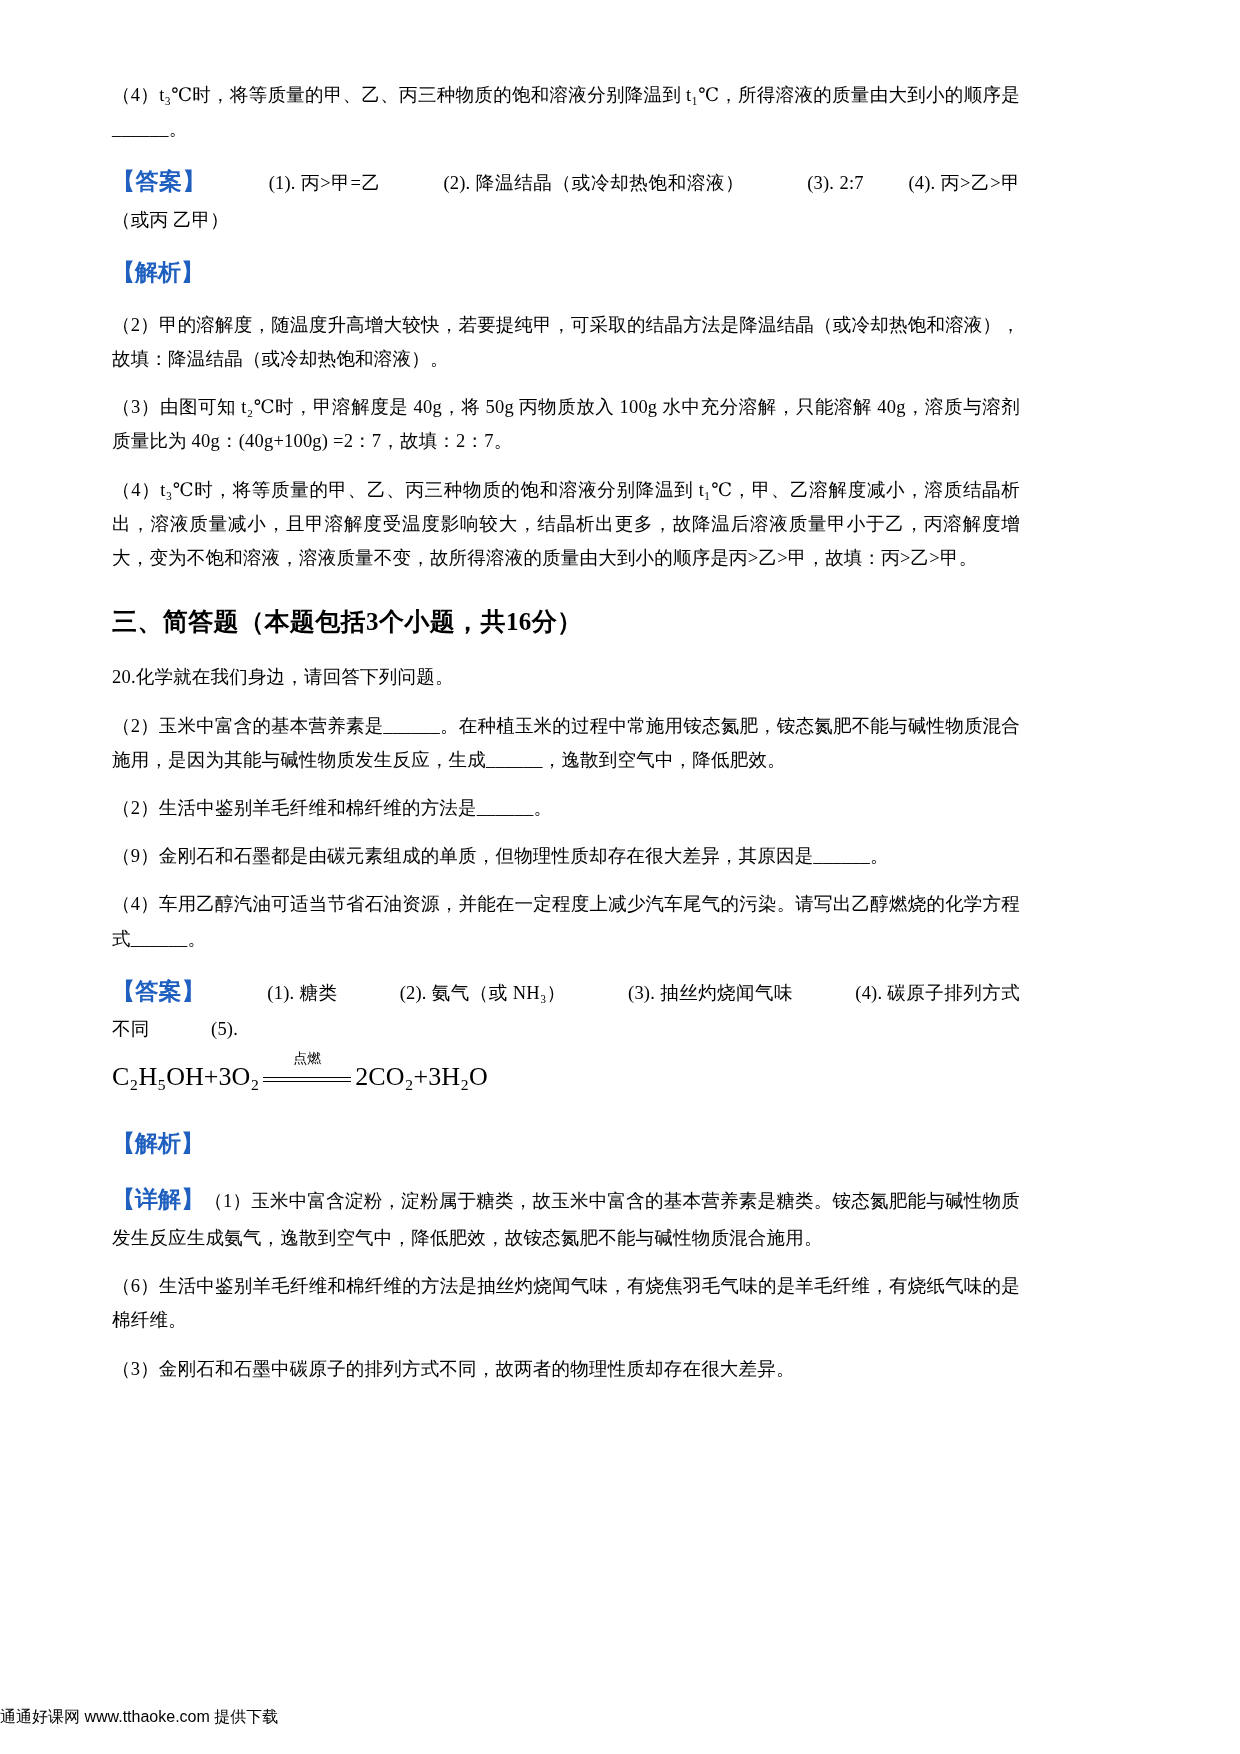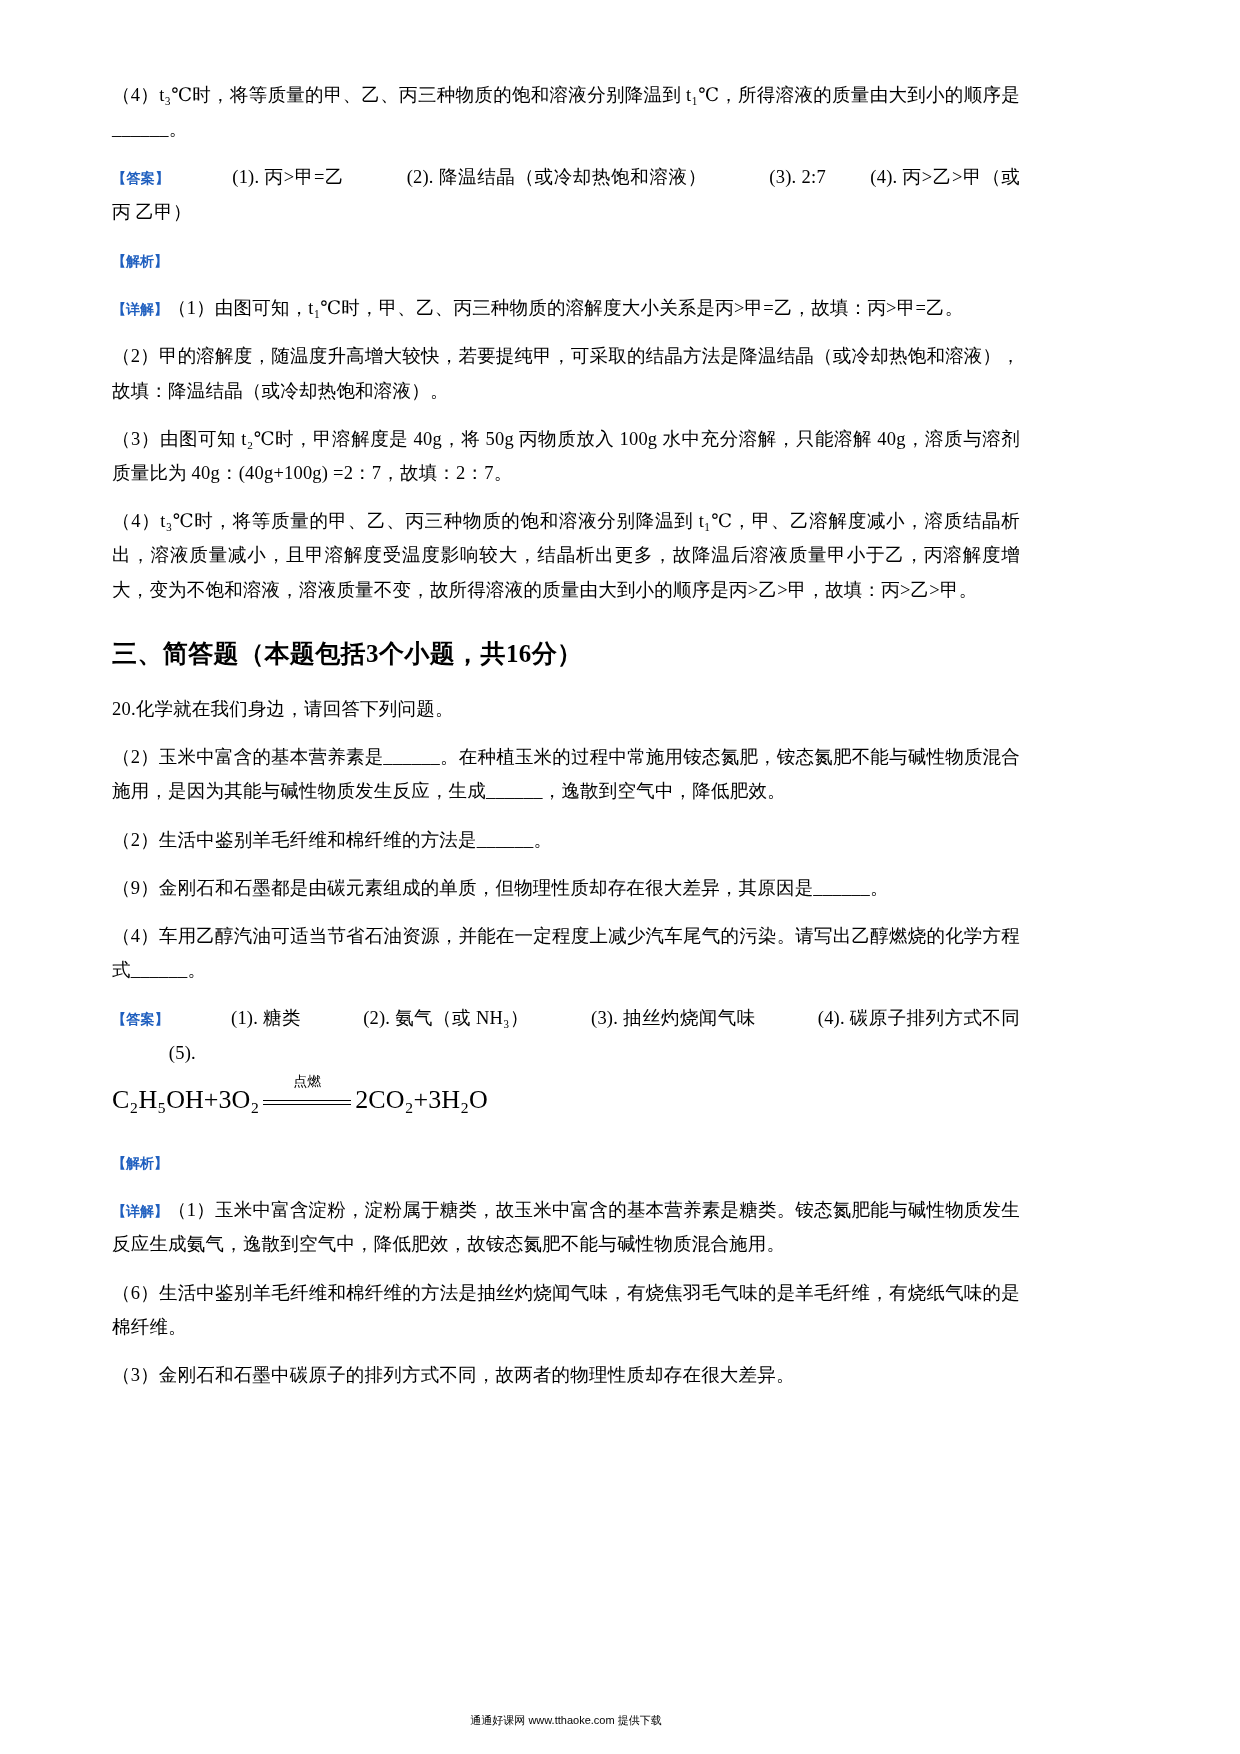--- a/index.html
+++ b/index.html
@@ -25,21 +25,21 @@
     margin: 0 0 14px 0;
     font-size: 18.5px;
     line-height: 1.85;
     text-align: justify;
     letter-spacing: 0.2px;
   }
   .tag {
     color: #1f5fbf;
     font-weight: bold;
     font-family: "Liberation Sans", sans-serif;
-    font-size: 14px;
+    font-size: 23px;
     letter-spacing: 0;
     margin-top: 40px;
   }
   .ans-line {
     margin-bottom: 14px;
   }
   .ans-line .seg { display: inline; }
   .gap-sm { display: inline-block; width: 34px; }
   .gap-md { display: inline-block; width: 52px; }
   .section-title {
@@ -78,22 +78,21 @@
     right: 2px;
     border-top: 1.6px solid #000;
   }
   .eq-arrow .bar1 { top: 0.42em; }
   .eq-arrow .bar2 { top: 0.60em; }
   .footer {
     position: absolute;
     bottom: 26px;
     left: 0;
     width: 100%;
-    text-align: center;
-    font-size: 11px;
+    font-size: 16px;
     color: #000;
     font-family: "Liberation Sans", sans-serif;
   }
 </style>
 </head>
 <body>
 
 <div class="page">
 
   <p>（4）t₃℃时，将等质量的甲、乙、丙三种物质的饱和溶液分别降温到 t₁℃，所得溶液的质量由大到小的顺序是______。</p>
@@ -108,23 +107,20 @@
     <span class="seg">(3). 2:7</span>
     <span class="gap-sm"></span>
     <span class="seg">(4). 丙&gt;乙&gt;甲（或丙</span>
     <span class="seg">乙甲）</span>
   </p>
 
   <p>
     <span class="tag">【解析】</span>
   </p>
 
-  <p>
-    <span class="tag">【详解】</span><span>（1）由图可知，t₁℃时，甲、乙、丙三种物质的溶解度大小关系是丙&gt;甲=乙，故填：丙&gt;甲=乙。</span>
-  </p>
 
   <p>（2）甲的溶解度，随温度升高增大较快，若要提纯甲，可采取的结晶方法是降温结晶（或冷却热饱和溶液），故填：降温结晶（或冷却热饱和溶液）。</p>
 
   <p>（3）由图可知 t₂℃时，甲溶解度是 40g，将 50g 丙物质放入 100g 水中充分溶解，只能溶解 40g，溶质与溶剂质量比为 40g：(40g+100g) =2：7，故填：2：7。</p>
 
   <p>（4）t₃℃时，将等质量的甲、乙、丙三种物质的饱和溶液分别降温到 t₁℃，甲、乙溶解度减小，溶质结晶析出，溶液质量减小，且甲溶解度受温度影响较大，结晶析出更多，故降温后溶液质量甲小于乙，丙溶解度增大，变为不饱和溶液，溶液质量不变，故所得溶液的质量由大到小的顺序是丙&gt;乙&gt;甲，故填：丙&gt;乙&gt;甲。</p>
 
   <div class="section-title">三、简答题（本题包括3个小题，共16分）</div>
 
   <p>20.化学就在我们身边，请回答下列问题。</p>

